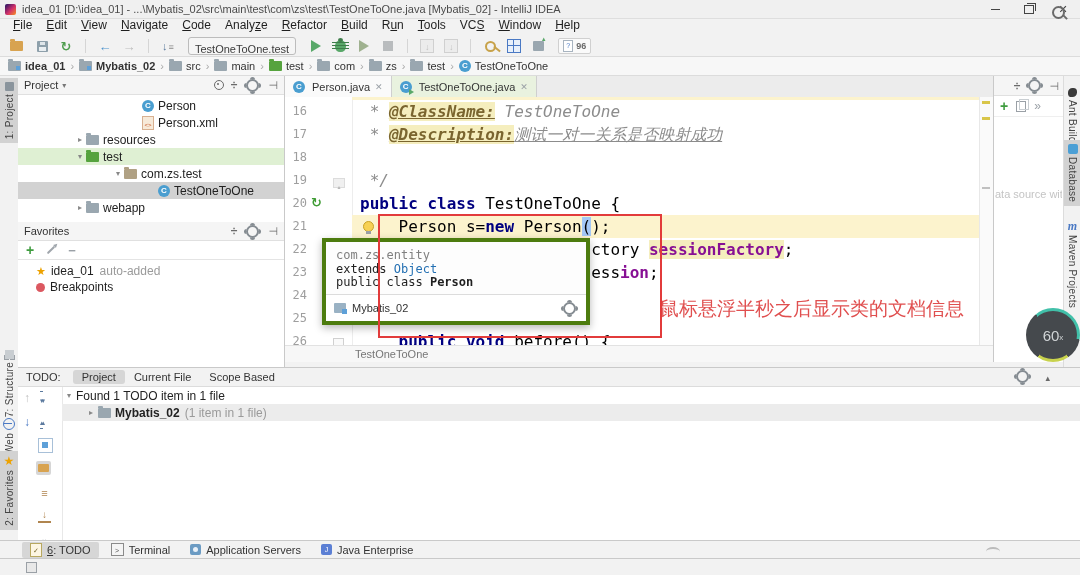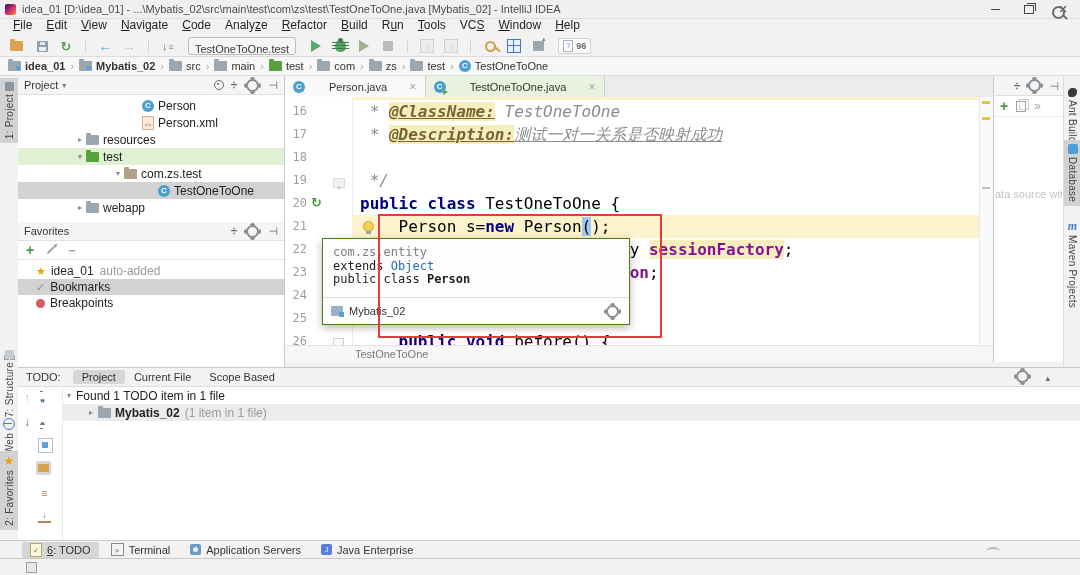--- a/index.html
+++ b/index.html
@@ -152,21 +152,21 @@
   .fav-head{margin-top:0;}
   .fav-tools{height:18px;border-bottom:1px solid #e4e4e4;display:flex;align-items:center;gap:12px;padding-left:8px;}
   .fav-list{padding-top:3px;}
   .fav-row{height:16px;display:flex;align-items:center;font-size:12px;padding-left:18px;}
   .fav-row.sel{background:#d2d2d2;}
   .fav-row .sfx{color:#9a9a9a;margin-left:6px;}
   .fav-row .ic{margin-right:5px;}
   
   .editor{position:absolute;left:285px;top:76px;width:708px;height:286px;background:#fff;box-sizing:border-box;}
   .tabs{height:21px;background:#ececec;border-bottom:1px solid #c4c4c4;display:flex;}
-  .etab{display:flex;align-items:center;gap:20px;padding:0 8px;font-size:11px;color:#333;border-right:1px solid #cfcfcf;background:#fafafa;}
+  .etab{display:flex;align-items:center;gap:3px;padding:0 8px;font-size:11px;color:#333;border-right:1px solid #cfcfcf;background:#fafafa;}
   .etab.active{background:#e9f2df;}
   .etab .x{color:#9aa0a6;font-size:9px;margin-left:2px;}
   .code{position:absolute;left:0;top:21px;width:695px;height:248px;overflow:hidden;background:#fff;}
   .topstrip{position:absolute;left:67px;top:0;width:628px;height:3px;background:#fcf3cd;}
   .code-line{position:absolute;left:0;width:695px;height:23px;}
   .code-line.hl{background:linear-gradient(to right,#fff 67px,#fcf3cd 67px);}
   .ln-num{position:absolute;left:0;top:0;width:22px;text-align:right;font:12px/23px "DejaVu Sans Mono",monospace;color:#9e9e9e;}
   .gut{position:absolute;left:26px;top:3px;}
   .gut.fold{left:48px;top:6px;}
   .bulbpos{position:absolute;left:78px;top:4px;}
@@ -208,21 +208,21 @@
   .trow .sfx{color:#9a9a9a;margin-left:5px;}
   .trow .blb{font-weight:bold;}
   
   .bottombar{position:absolute;left:0;top:540px;width:1080px;height:18px;background:#f2f2f2;border-top:1px solid #c9c9c9;display:flex;align-items:center;padding-left:22px;box-sizing:border-box;gap:4px;}
   .btab{display:flex;align-items:center;gap:5px;font-size:11px;color:#333;padding:1px 8px;border-radius:2px;}
   .btab.sel{background:#d6d6d6;}
   .btab u{text-decoration:underline;}
   .bb-curve{position:absolute;right:80px;top:6px;width:14px;height:7px;border-top:2px solid #bbb;border-radius:50% 50% 0 0;}
   .statusbar{position:absolute;left:0;top:558px;width:1080px;height:17px;background:#f2f2f2;border-top:1px solid #c9c9c9;display:flex;align-items:center;padding-left:26px;box-sizing:border-box;}
   
-  .docpopup{position:absolute;left:322px;top:238px;width:308px;height:87px;background:#fdfdfd;border:1px solid #4d7c0f;box-shadow:0 3px 8px rgba(0,0,0,.28);z-index:5;box-sizing:border-box;}
+  .docpopup{position:absolute;left:322px;top:238px;width:268px;height:87px;background:#fdfdfd;border:4px solid #4d7c0f;box-shadow:0 3px 8px rgba(0,0,0,.28);z-index:5;box-sizing:border-box;}
   .pp-body{padding:7px 10px 0 10px;font:12px/13.5px "DejaVu Sans Mono",monospace;color:#1f1f1f;}
   .pp-pkg{color:#808080;}
   .pd{color:#1f1f1f;}
   .pb{font-weight:bold;}
   .plink{color:#2470b3;}
   .pp-foot{position:absolute;left:0;bottom:0;width:100%;height:27px;border-top:1px solid #dcdcdc;background:#fff;display:flex;align-items:center;padding:0 8px;box-sizing:border-box;font-size:11px;color:#333;gap:6px;}
   .pp-foot .sp{flex:1;}
   .redrect{position:absolute;left:378px;top:214px;width:280px;height:120px;border:2px solid #e23b3b;z-index:6;pointer-events:none;}
   .rednote{position:absolute;left:660px;top:296px;font-size:19px;color:#e04f4f;z-index:6;white-space:nowrap;font-family:"Liberation Sans","DejaVu Sans",sans-serif;}
   .badge60{position:absolute;left:1026px;top:308px;width:54px;height:54px;z-index:9;}
@@ -458,24 +458,20 @@
         <span class="ic ic-plus"></span>
         <span class="ic ic-pencil"></span>
         <span class="ic ic-minus"></span>
       </div>
     <div class="fav-list" id="fav-list">
         <div class="fav-row">
           <span class="ic ic-star"></span>
           <span>idea_01</span>
           <span class="sfx">auto-added</span>
         </div>
-        <div class="fav-row sel">
-          <span class="ic ic-check"></span>
-          <span>Bookmarks</span>
-        </div>
         <div class="fav-row">
           <span class="ic ic-breakpoint"></span>
           <span>Breakpoints</span>
         </div>
       </div>
   </div>
 
   <div class="editor">
     <div class="tabs" id="etabs">
         <div class="etab">
@@ -644,14 +640,22 @@
       <div id="pp-decl"><span class="pd">public class </span><span class="pb">Person</span></div>
     </div>
     <div class="pp-foot">
       <span class="ic ic-module-blue"></span>
       <span>Mybatis_02</span>
       <span class="sp"></span>
       <span class="ic ic-gear"></span>
     </div>
   </div>
   <div class="redrect"></div>
+  <div class="rednote">鼠标悬浮半秒之后显示类的文档信息</div>
+  <div class="badge60">
+    <div class="ring"></div>
+    <div class="core">
+        <span>60</span>
+        <i>x</i>
+      </div>
+  </div>
 
 </div>
 
 </body></html>

